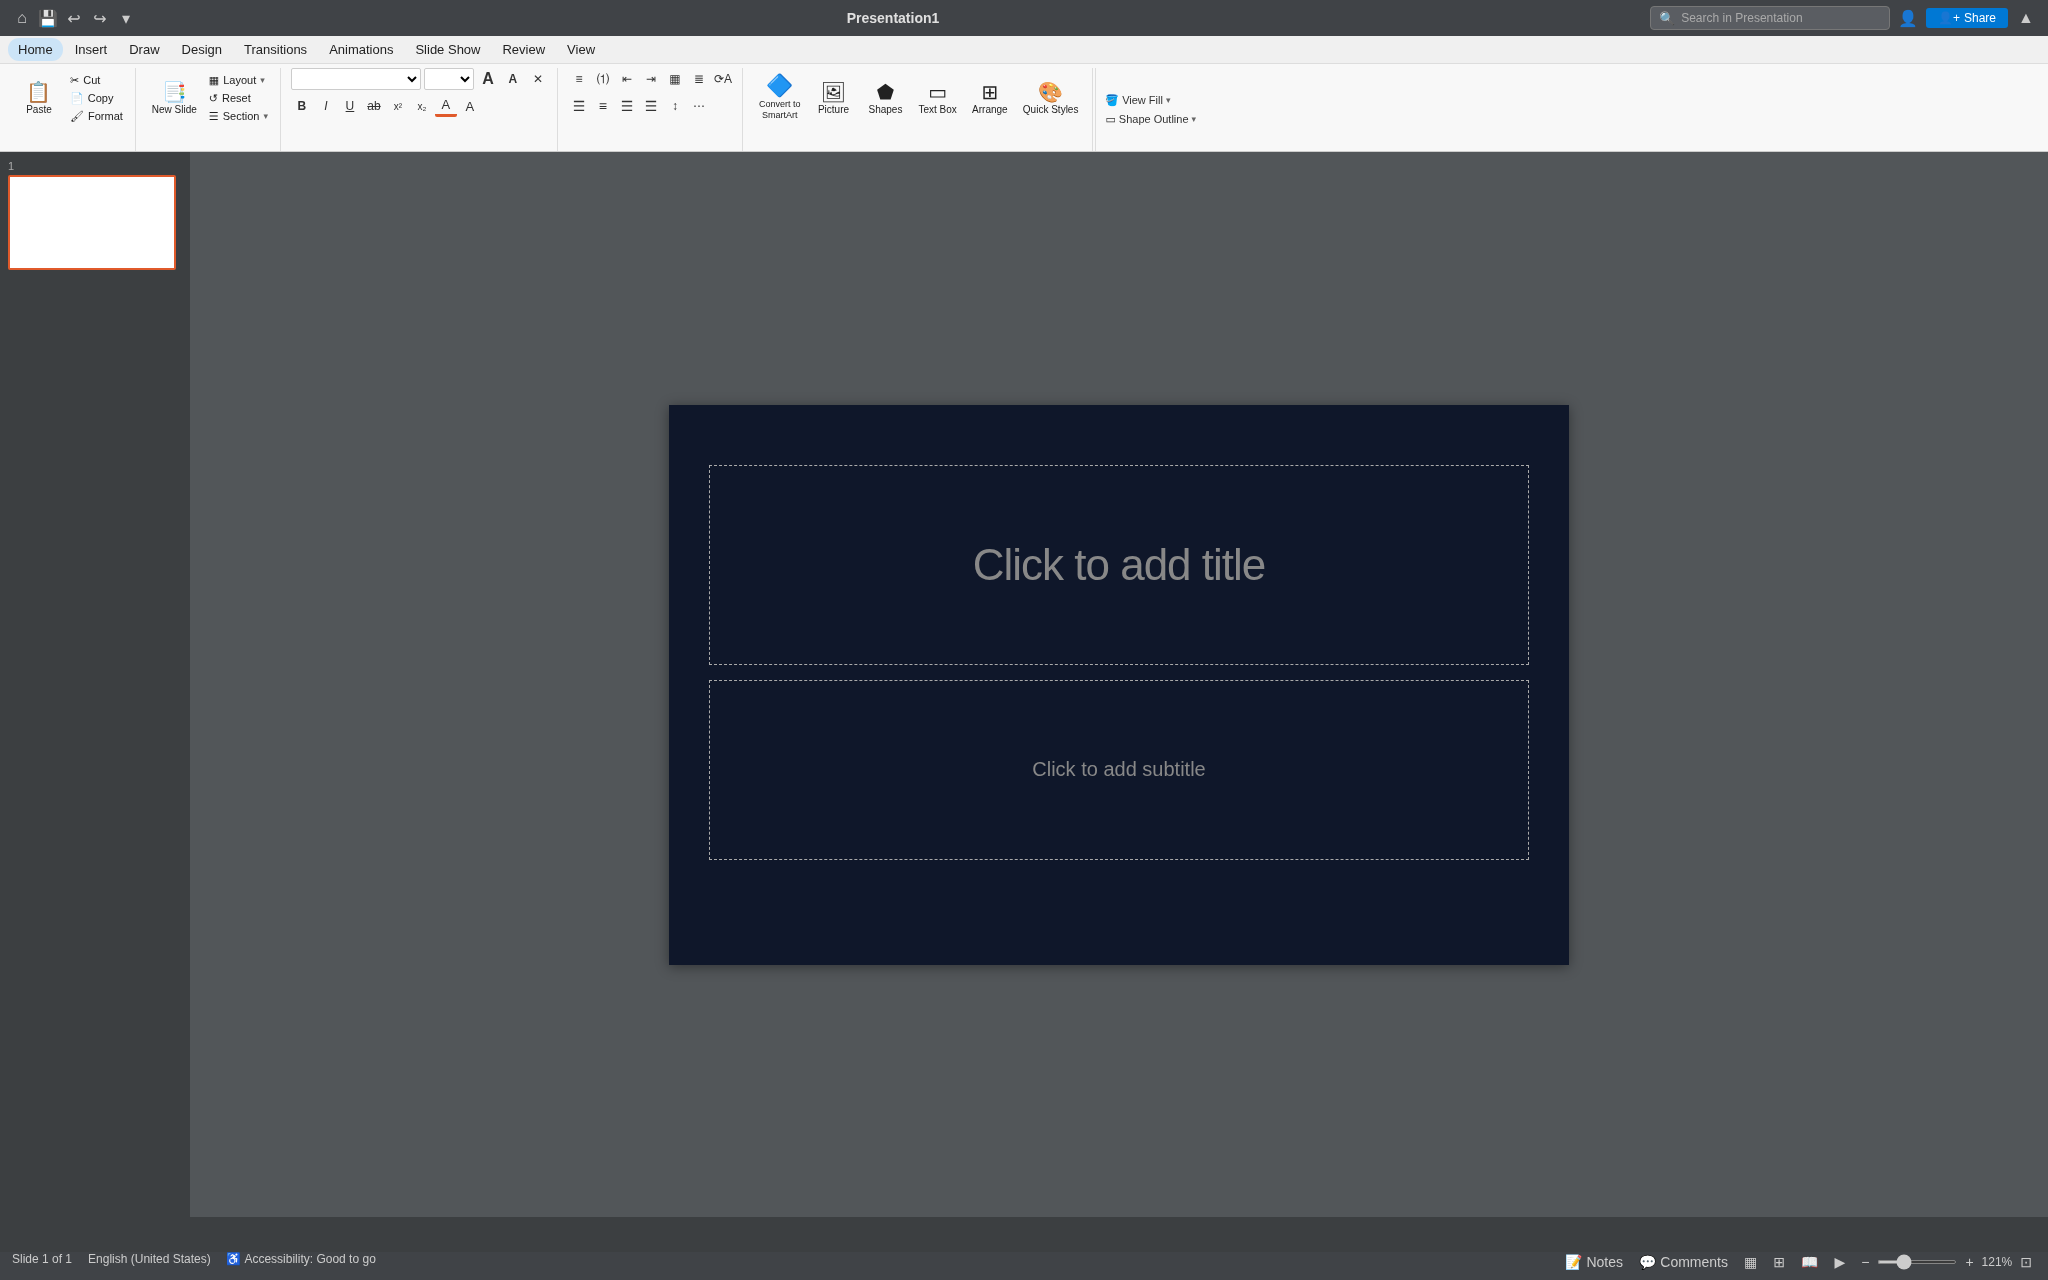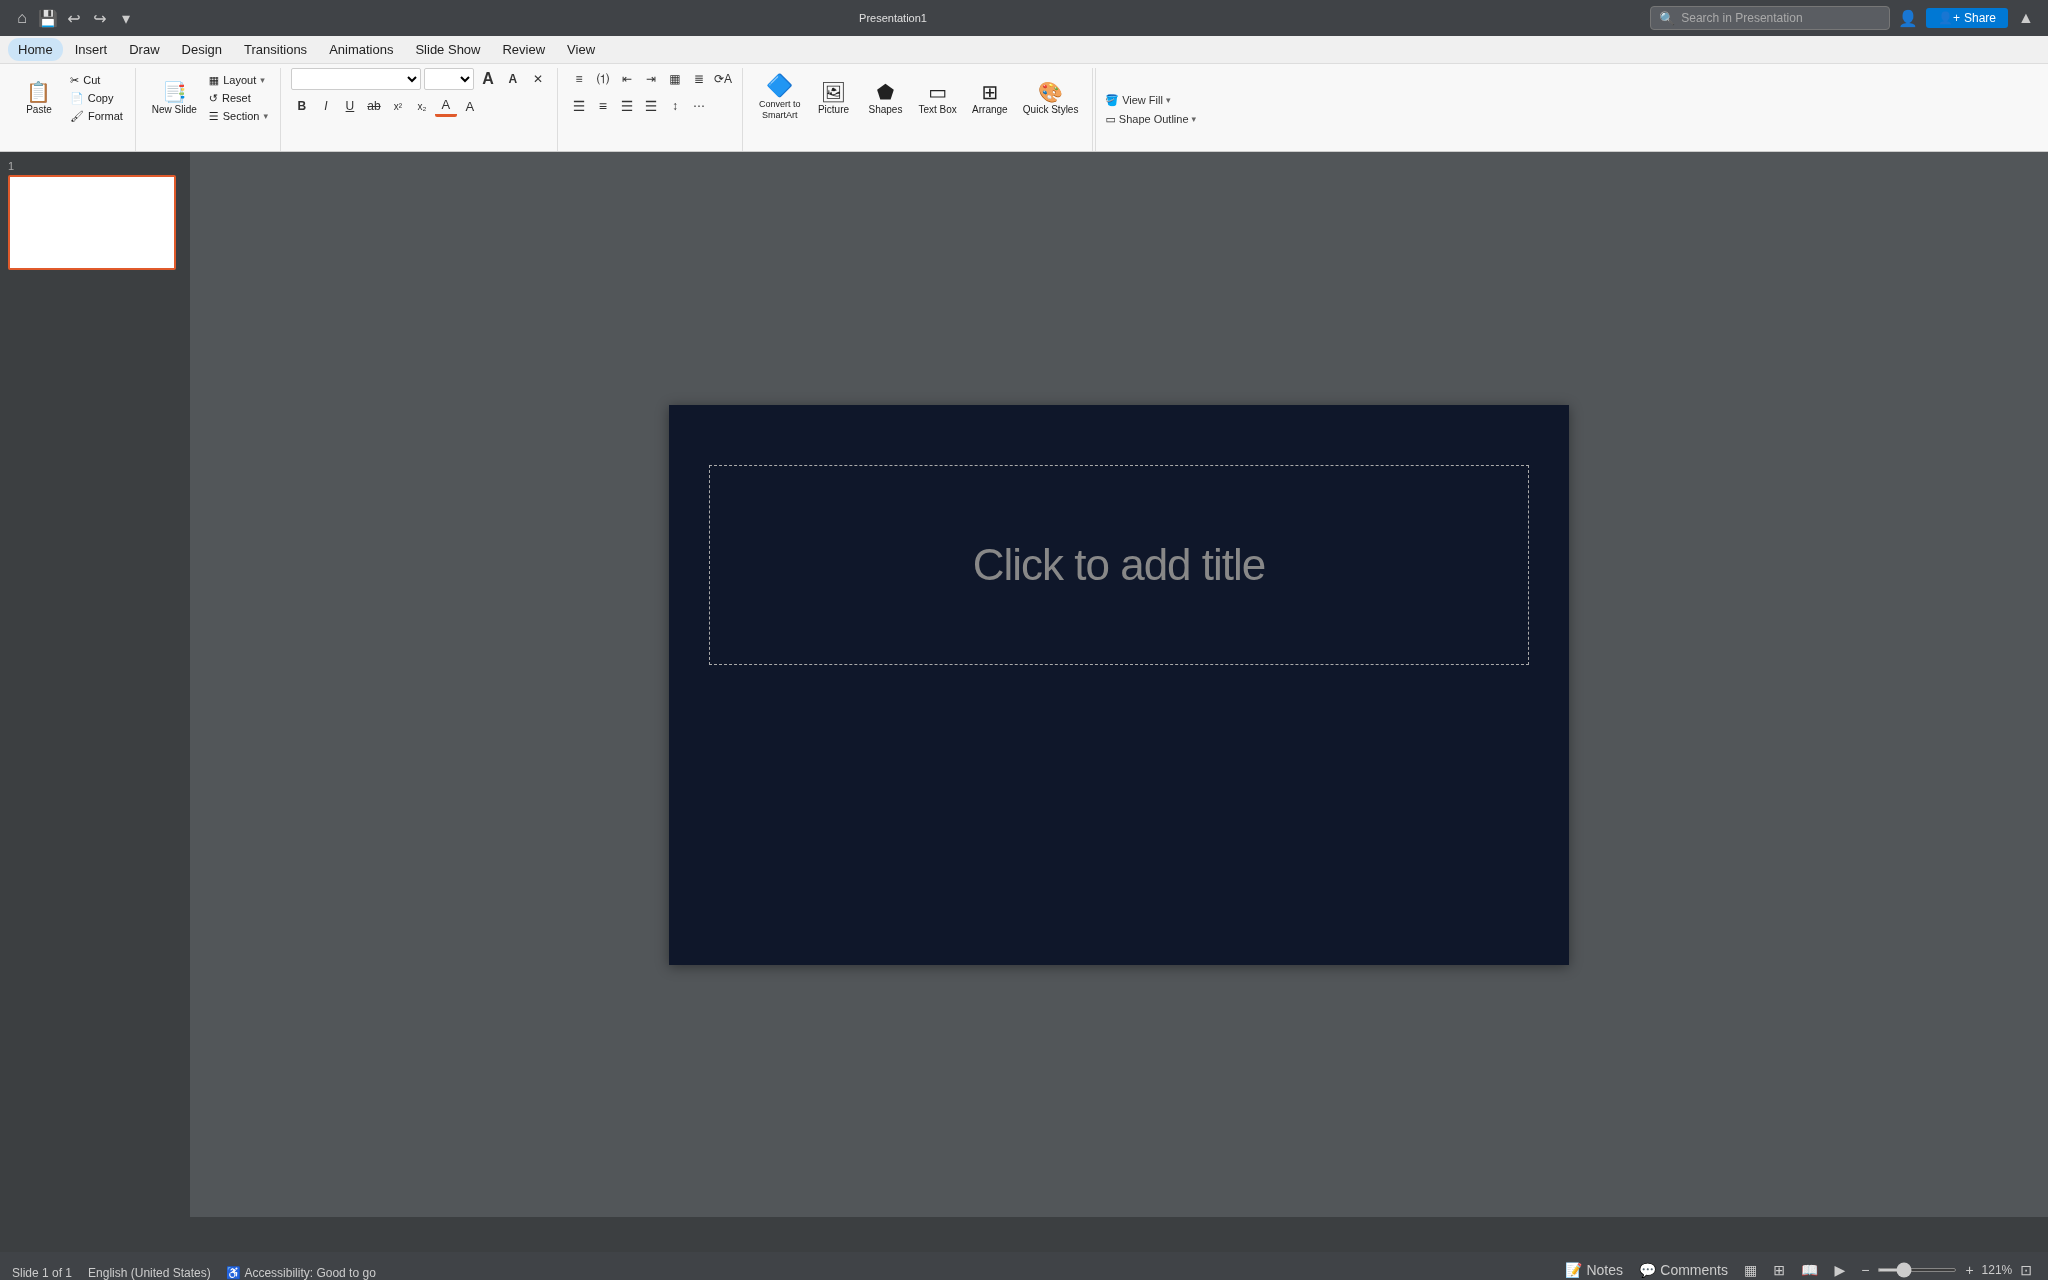--- a/index.html
+++ b/index.html
@@ -10,21 +10,21 @@
       background: #404347;
       color: #e0e0e0;
       display: flex;
       align-items: center;
       justify-content: space-between;
       height: 36px;
       padding: 0 12px;
       flex-shrink: 0;
     }
     .title-bar-left { display: flex; align-items: center; gap: 6px; }
-    .title-bar-center { font-size: 11px; color: #e0e0e0; font-weight: 400; }
+    .title-bar-center { font-size: 14px; color: #e0e0e0; font-weight: 700; }
     .title-bar-right { display: flex; align-items: center; gap: 8px; }
     .tb-icon { width: 20px; height: 20px; display: flex; align-items: center; justify-content: center; color: #ccc; cursor: pointer; font-size: 16px; }
 
     .search-box {
       display: flex;
       align-items: center;
       background: #5a5d62;
       border: 1px solid #777;
       border-radius: 4px;
       padding: 2px 8px;
@@ -233,21 +233,21 @@
       font-size: 13px;
       cursor: text;
       flex-shrink: 0;
     }
 
     
     .status-bar {
       background: #404347;
       color: #ccc;
       display: flex;
-      align-items: flex-end;
+      align-items: flex-start;
       justify-content: space-between;
       height: 28px;
       padding: 0 12px;
       font-size: 12px;
       flex-shrink: 0;
       margin-top: 35px;
     }
     .status-left { display: flex; align-items: center; gap: 16px; }
     .status-right { display: flex; align-items: center; gap: 8px; }
     .status-right .view-btn {
@@ -497,20 +497,23 @@
       <div class="slide-thumb-img"></div>
     </div>
   </div>
 
   <div class="canvas-area">
     <div class="canvas-scroll">
       <div class="slide-canvas">
         <div class="title-placeholder">
           <span class="title-placeholder-text">Click to add title</span>
         </div>
+        <div class="subtitle-placeholder">
+          <span class="subtitle-placeholder-text">Click to add subtitle</span>
+        </div>
       </div>
     </div>
 
   </div>
 
 </div>
 
 <div class="status-bar">
   <div class="status-left">
     <span>Slide 1 of 1</span>

